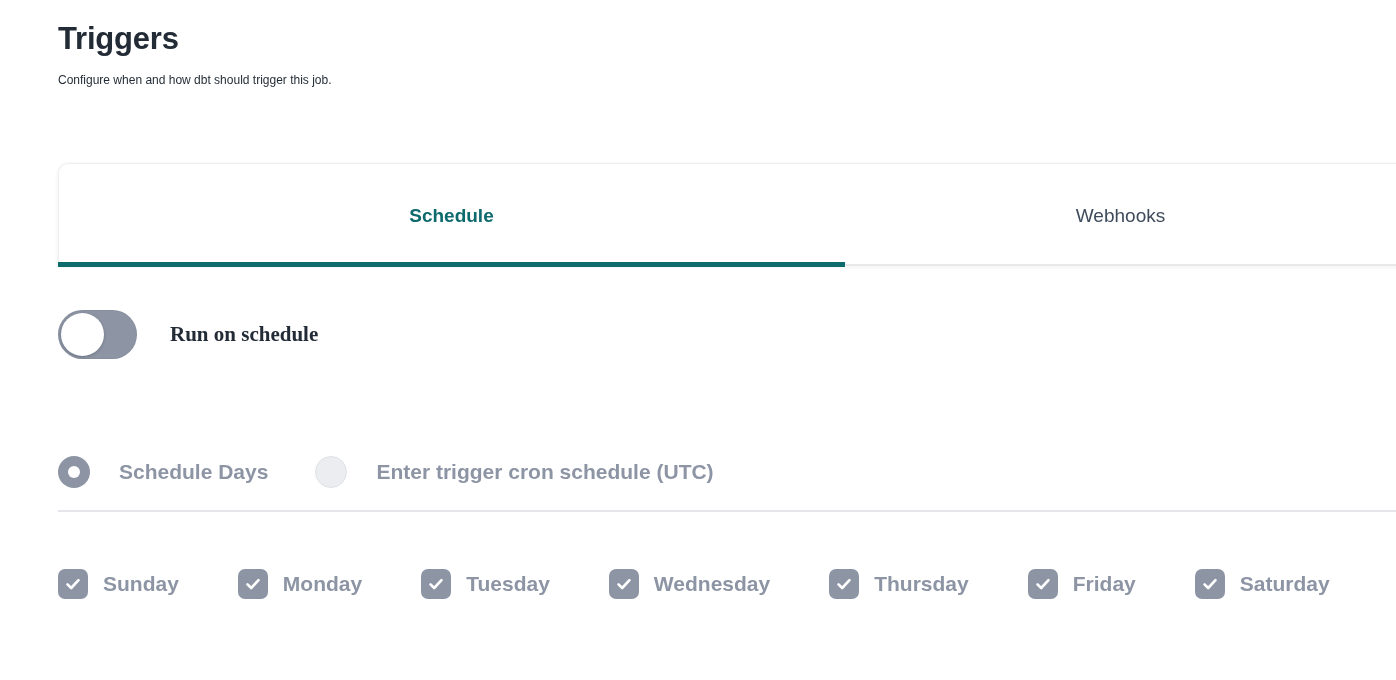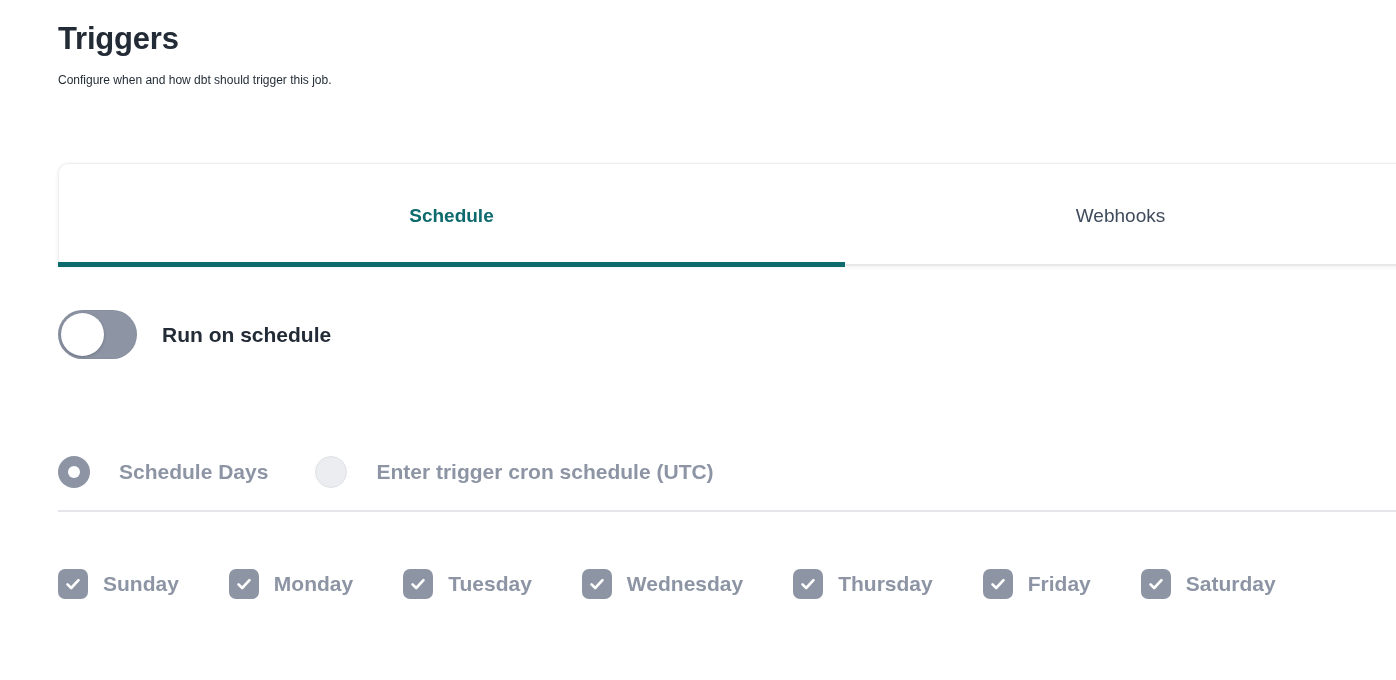--- a/index.html
+++ b/index.html
@@ -119,25 +119,26 @@
     position: absolute;
     left: 3px;
     top: 3px;
     width: 43px;
     height: 43px;
     border-radius: 50%;
     background: #ffffff;
     box-shadow: 0 1px 3px rgba(20,25,35,0.28);
   }
   .toggle-label {
-    margin-left: 25px;
+    margin-left: 33px;
     font-size: 21px;
     font-weight: bold;
     color: #222b36;
     white-space: nowrap;
+    font-family: Liberation Serif, serif;
   }
 
   
   .radio-row {
     position: absolute;
     left: 58px;
     top: 456px;
     display: flex;
     align-items: center;
   }
@@ -196,21 +197,21 @@
     display: flex;
     align-items: center;
     gap: 32px;
   }
   .day-item {
     display: flex;
     align-items: center;
     cursor: pointer;
   }
   .day-item + .day-item {
-    margin-left: 18px;
+    margin-left: 27px;
   }
   .checkbox {
     width: 30px;
     height: 30px;
     border-radius: 7px;
     background: #8d95a5;
     display: flex;
     align-items: center;
     justify-content: center;
     flex: none;

